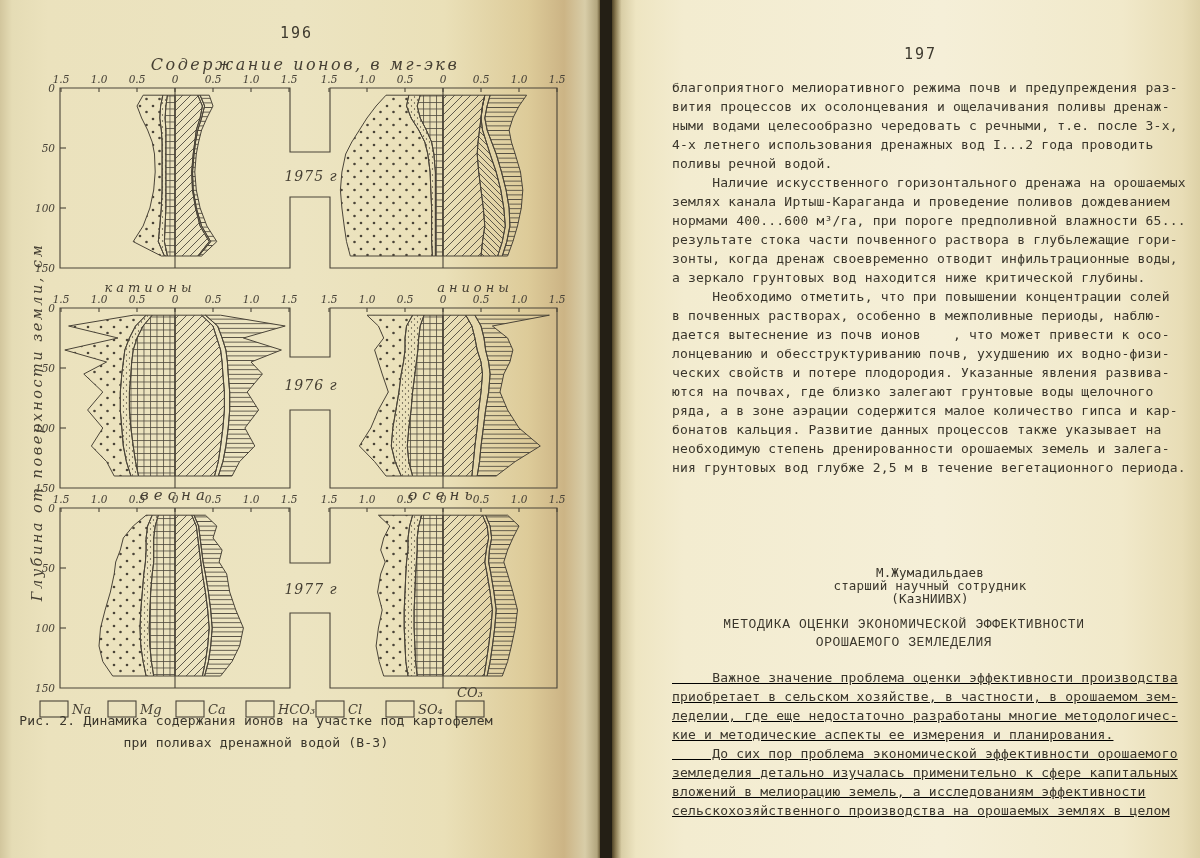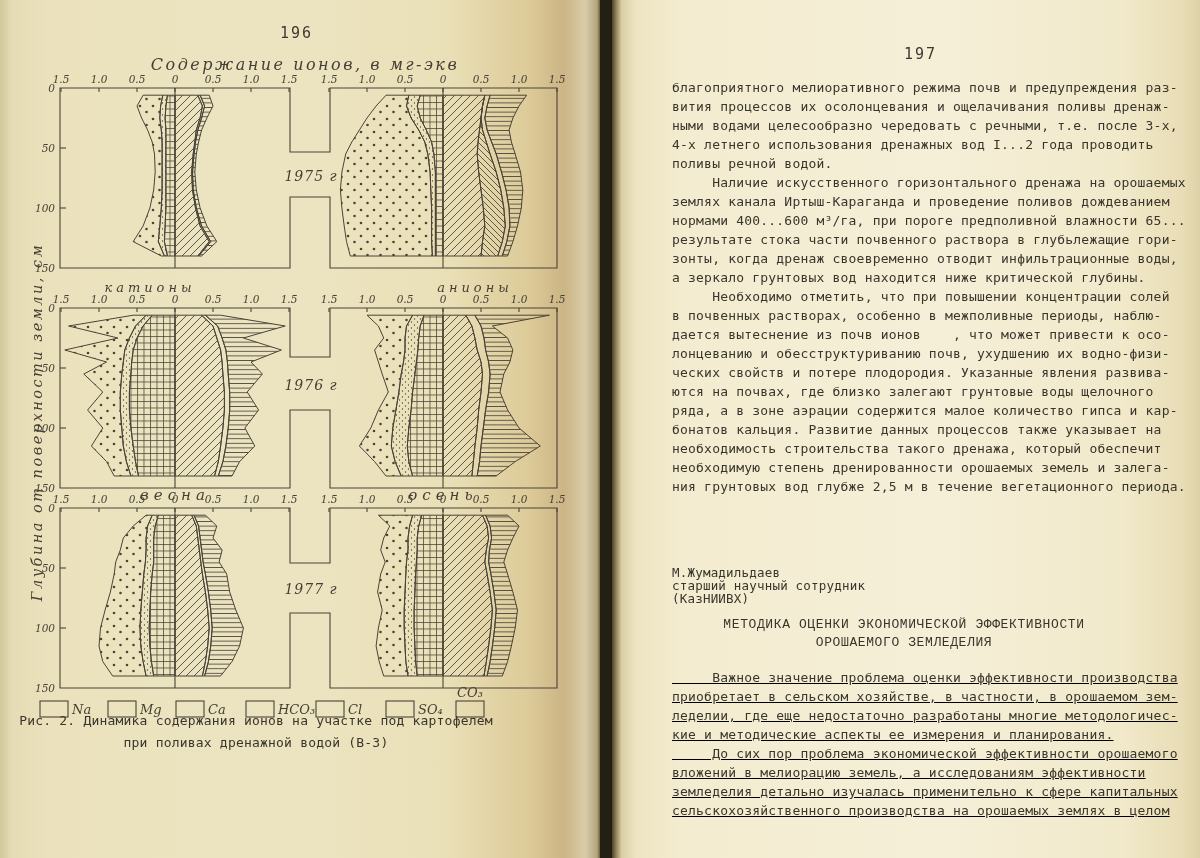--- a/index.html
+++ b/index.html
@@ -9,21 +9,21 @@
   .page-left{left:0;width:600px;background:
     linear-gradient(90deg,#d2c69d 0%,#e5dcb5 2%,#ebe2bd 8%,#ece4c1 50%,
     #eae0b8 74%,#ddcb99 88%,#ccb485 94%,#d8cda8 97.5%,#b3a67e 99.5%,#6b5c38 100%);}
   .page-right{left:612px;width:600px;background:
     linear-gradient(90deg,#4e4226 0%,#8a7a52 0.6%,#d9cea6 1.6%,#eee5c2 4%,
     #f3ecd0 12%,#f5efd8 55%,#f1e9ca 85%,#e8ddb6 95%,#d9cda1 99%,#c4b687 100%);}
   .pageno{position:absolute;font-size:15px;letter-spacing:2px;color:#3d392e;}
   .tline{white-space:pre;font-size:13px;line-height:19px;color:#39352b;letter-spacing:0.2px;}
   #text-top{position:absolute;left:60px;top:78px;width:516px;}
   #text-bottom{position:absolute;left:60px;top:668px;width:516px;text-decoration:underline;}
-  #signature{position:absolute;left:60px;top:566px;width:516px;}
+  #signature{position:absolute;left:60px;top:566px;width:516px;text-align:center;}
   #signature .tline{line-height:13px;font-size:12.5px;}
   #heading{position:absolute;left:60px;top:616px;width:464px;text-align:center;}
   #heading .tline{line-height:17.5px;letter-spacing:0.6px;font-family:Liberation Mono, monospace;}
   #fig-caption{position:absolute;left:0px;top:710px;width:512px;text-align:center;}
   #fig-caption .tline{line-height:22px;}
   #fig-svg{position:absolute;left:20px;top:50px;}
   
   .ft-title{font:italic 16px "DejaVu Serif",serif;fill:#453f33;letter-spacing:2.5px;}
   .ft-tick{font:italic 10.5px "DejaVu Serif",serif;fill:#474238;}
   .ft-year{font:italic 14px "DejaVu Serif",serif;fill:#453f33;letter-spacing:1px;}
@@ -292,21 +292,20 @@
         <div class="tline">зонты, когда дренаж своевременно отводит инфильтрационные воды,</div>
         <div class="tline">а зеркало грунтовых вод находится ниже критической глубины.</div>
         <div class="tline">     Необходимо отметить, что при повышении концентрации солей</div>
         <div class="tline">в почвенных растворах, особенно в межполивные периоды, наблю-</div>
         <div class="tline">дается вытеснение из почв ионов    , что может привести к осо-</div>
         <div class="tline">лонцеванию и обесструктуриванию почв, ухудшению их водно-физи-</div>
         <div class="tline">ческих свойств и потере плодородия. Указанные явления развива-</div>
         <div class="tline">ются на почвах, где близко залегают грунтовые воды щелочного</div>
         <div class="tline">ряда, а в зоне аэрации содержится малое количество гипса и кар-</div>
         <div class="tline">бонатов кальция. Развитие данных процессов также указывает на</div>
-        <div class="tline">необходимость строительства такого дренажа, который обеспечит</div>
         <div class="tline">необходимую степень дренированности орошаемых земель и залега-</div>
         <div class="tline">ния грунтовых вод глубже 2,5 м в течение вегетационного периода.</div>
       </div>
 
     <div id="signature">
       <div class="tline">М.Жумадильдаев</div>
       <div class="tline">старший научный сотрудник</div>
       <div class="tline">(КазНИИВХ)</div>
     </div>
 
@@ -314,19 +313,19 @@
       <div class="tline">МЕТОДИКА ОЦЕНКИ ЭКОНОМИЧЕСКОЙ ЭФФЕКТИВНОСТИ</div>
       <div class="tline">ОРОШАЕМОГО ЗЕМЛЕДЕЛИЯ</div>
     </div>
 
     <div id="text-bottom">
         <div class="tline">     Важное значение проблема оценки эффективности производства</div>
         <div class="tline">приобретает в сельском хозяйстве, в частности, в орошаемом зем-</div>
         <div class="tline">леделии, где еще недостаточно разработаны многие методологичес-</div>
         <div class="tline">кие и методические аспекты ее измерения и планирования.</div>
         <div class="tline">     До сих пор проблема экономической эффективности орошаемого</div>
+        <div class="tline">земледелия детально изучалась применительно к сфере капитальных</div>
         <div class="tline">вложений в мелиорацию земель, а исследованиям эффективности</div>
-        <div class="tline">земледелия детально изучалась применительно к сфере капитальных</div>
         <div class="tline">сельскохозяйственного производства на орошаемых землях в целом</div>
       </div>
   </div>
 
 </div>
 
 </body></html>

